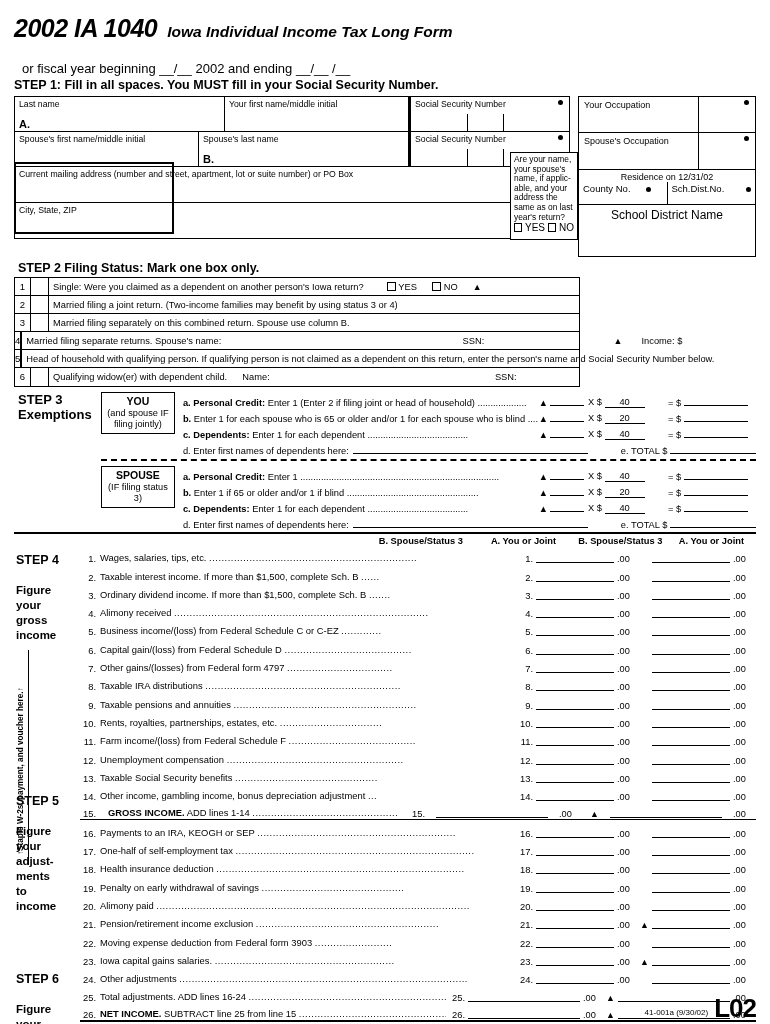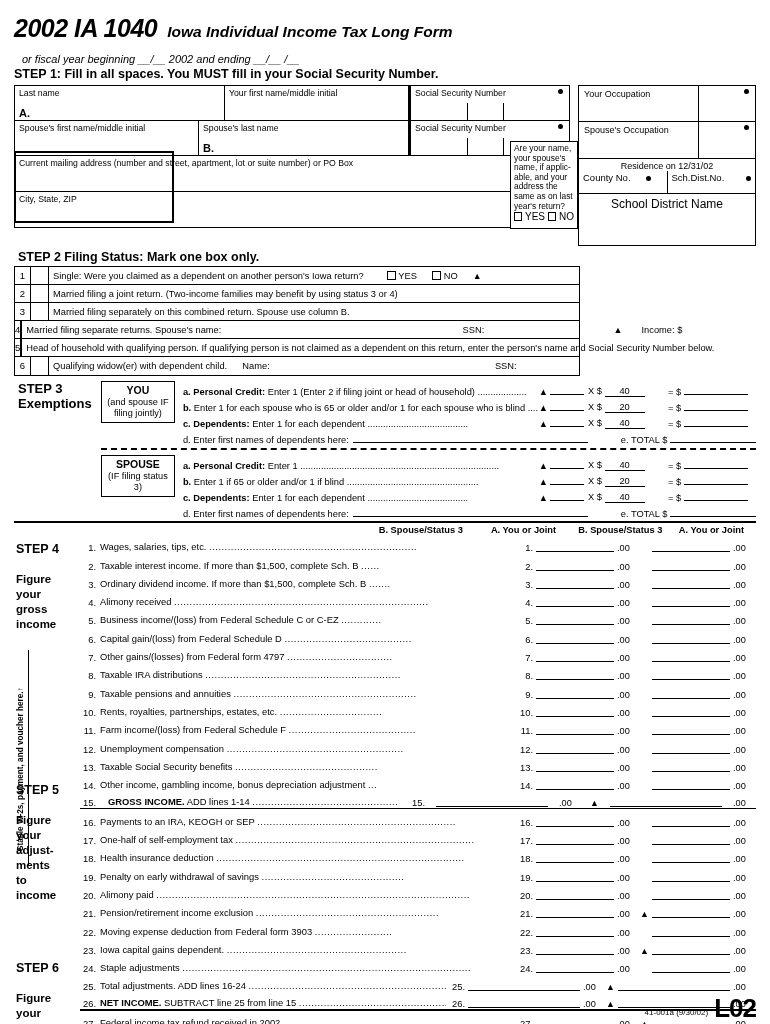--- a/index.html
+++ b/index.html
@@ -11,21 +11,21 @@
     color: #000;
     position: relative;
     overflow: hidden;
   }
   .page { position: relative; width:770px; height:1024px; padding: 14px 14px 0 14px; }
 
   
   .hdr { display:flex; align-items:baseline; gap:10px; }
   .hdr-year { font-size:25px; font-weight:bold; font-style:italic; letter-spacing:-0.5px; }
   .hdr-sub  { font-size:15.5px; font-weight:bold; font-style:italic; }
-  .fiscal { font-size:11px; margin:10px 0 0 8px;font-style:italic; }
+  .fiscal { font-size:13px; margin:18px 0 0 8px; }
   .step1 { font-size:12.5px; font-weight:bold; margin-top:2px; }
 
   
   .idwrap { position:relative; margin-top:4px; display:flex; }
   .idleft { width:556px; }
   .namegrid { border:1px solid #000; border-bottom:none; }
   .namerow { display:flex; height:35px; border-bottom:1px solid #000; }
   .cell { position:relative; padding:2px 4px; border-right:1px solid #000; }
   .cell:last-child { border-right:none; }
   .cell .lbl { font-size:8.7px; line-height:10px; display:block; }
@@ -715,32 +715,32 @@
         <div class="ln-r">22.</div>
         <div class="fld"></div>
         <div class="cents">.00</div>
         <div class="trir"></div>
         <div class="fld"></div>
         <div class="cents">.00</div>
       </div>
 
       <div class="ln">
         <div class="ln-n">23.</div>
-        <div class="ln-t"><span>Iowa capital gains dependent.</span> <span class="ld">..........................................................</span></div>
+        <div class="ln-t"><span>Iowa capital gains salaries.</span> <span class="ld">..........................................................</span></div>
         <div class="ln-r">23.</div>
         <div class="fld"></div>
         <div class="cents">.00</div>
         <div class="trir">▲</div>
         <div class="fld"></div>
         <div class="cents">.00</div>
       </div>
 
       <div class="ln">
         <div class="ln-n">24.</div>
-        <div class="ln-t"><span>Staple adjustments</span> <span class="ld">.............................................................................................</span></div>
+        <div class="ln-t"><span>Other adjustments</span> <span class="ld">.............................................................................................</span></div>
         <div class="ln-r">24.</div>
         <div class="fld"></div>
         <div class="cents">.00</div>
         <div class="trir"></div>
         <div class="fld"></div>
         <div class="cents">.00</div>
       </div>
 
       <div class="ln">
         <div class="ln-n">25.</div>

